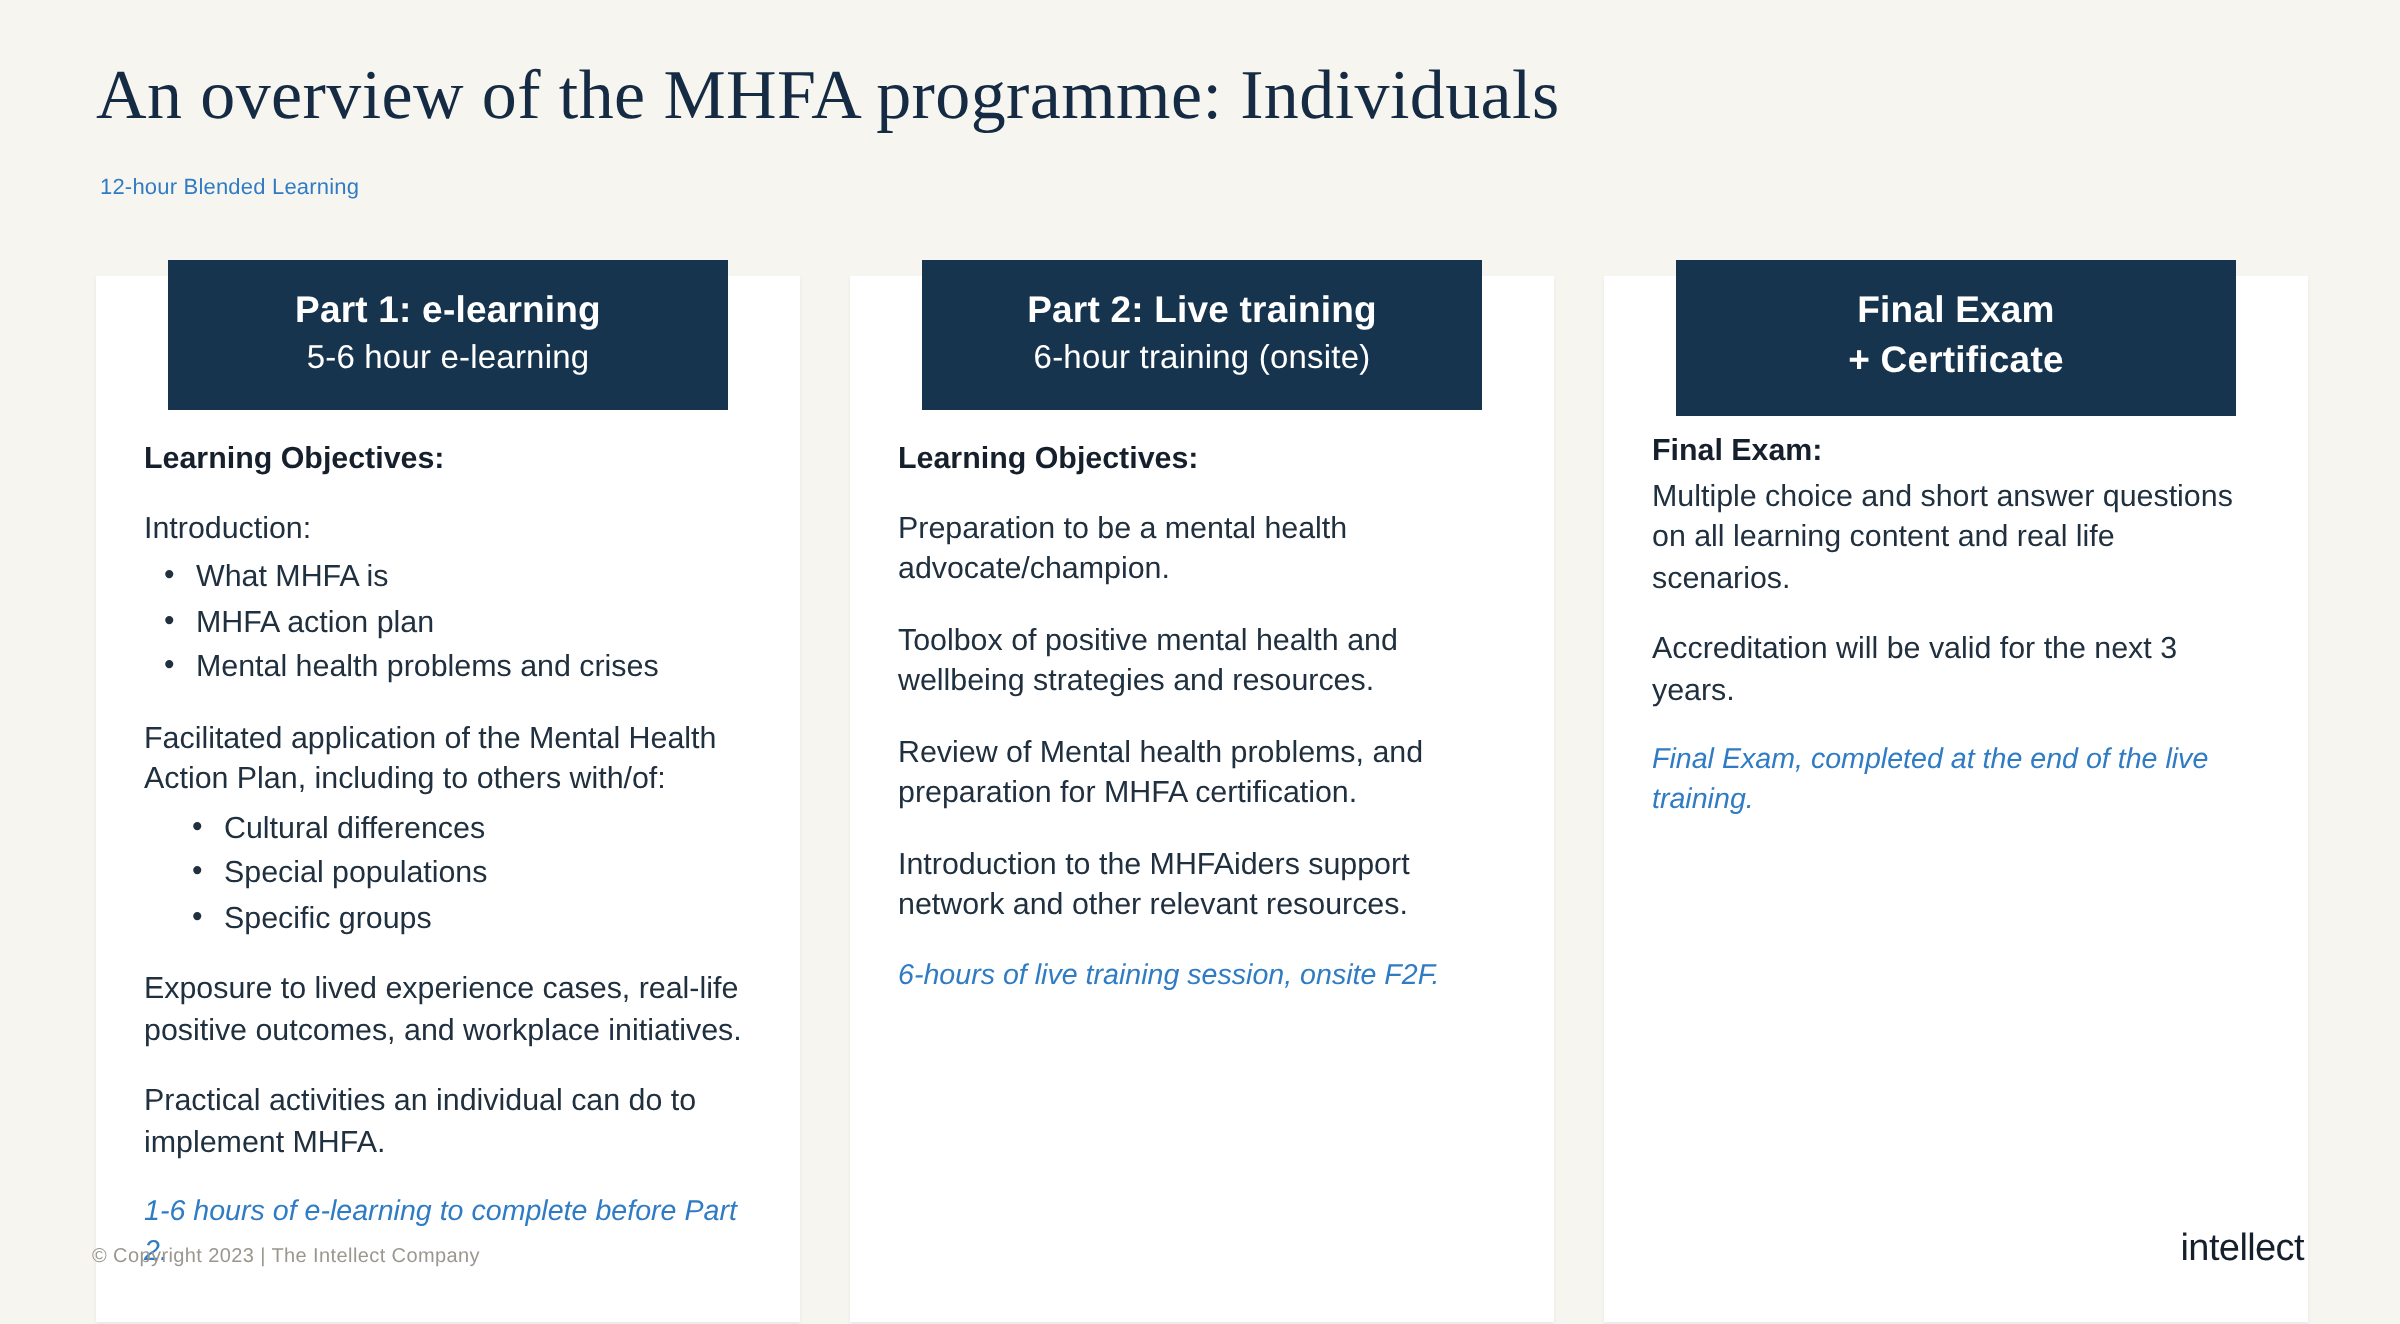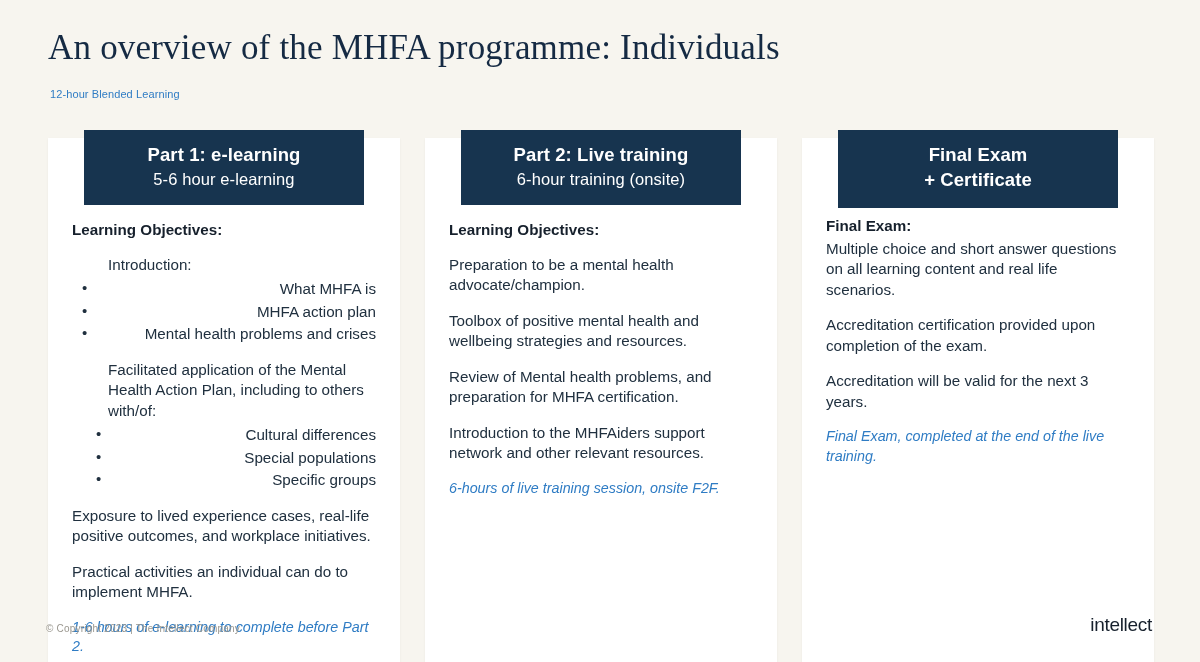--- a/index.html
+++ b/index.html
@@ -89,31 +89,29 @@
     font-weight: bold;
     font-size: 15.2px;
     color: #16202c;
     margin-bottom: 14px;
   }
   .para {
     margin: 0 0 15px 0;
   }
   .para.nogap {
     margin-bottom: 4px;
-    margin-left: 36px;
   }
   ul.bullets {
     margin: 0 0 15px 0;
     padding-left: 26px;
     list-style: none;
   }
   ul.bullets li {
     position: relative;
     margin-bottom: 2px;
-    text-align: right;
   }
   ul.bullets li:before {
     content: "\2022";
     position: absolute;
     left: -16px;
     top: -1px;
     font-size: 15px;
   }
   ul.bullets.indented {
     padding-left: 40px;
@@ -201,21 +199,20 @@
     </div>
 
     <div class="card card-3">
       <div class="card-header">
         <div class="h-line1">Final Exam</div>
         <div class="h-line1">+ Certificate</div>
       </div>
       <div class="card-body">
         <div class="sect-label">Final Exam:</div>
         <div class="para">Multiple choice and short answer questions on all learning content and real life scenarios.</div>
-        <div class="para">Accreditation certification provided upon completion of the exam.</div>
         <div class="para">Accreditation will be valid for the next 3 years.</div>
         <div class="note">Final Exam, completed at the end of the live training.</div>
       </div>
     </div>
 
   </div>
 
   <div class="footer-left">© Copyright 2023  |  The Intellect Company</div>
   <div class="footer-right">intellect</div>
 

